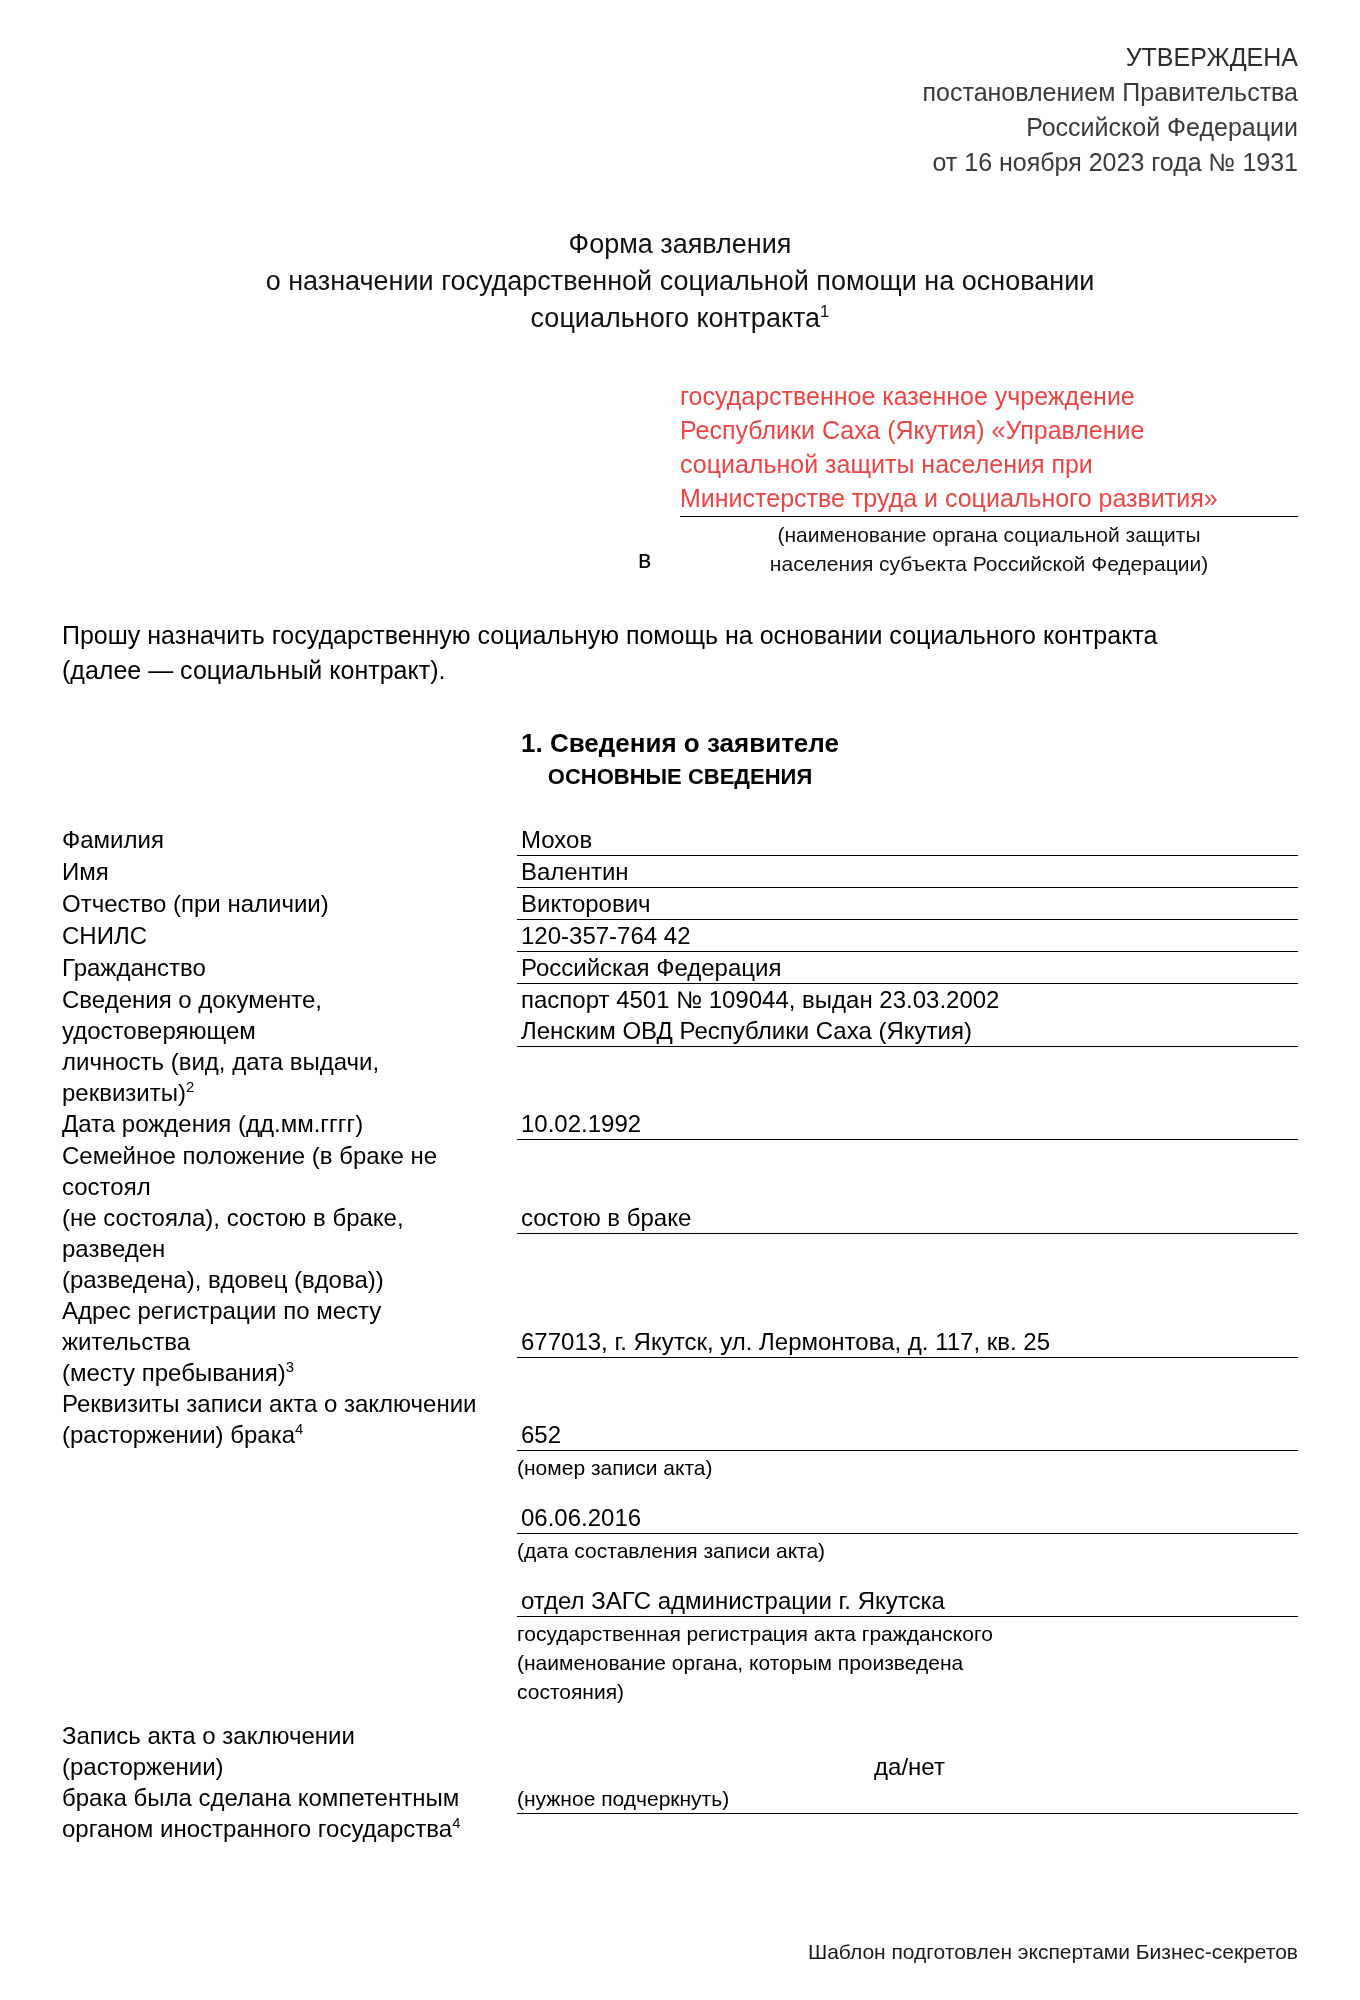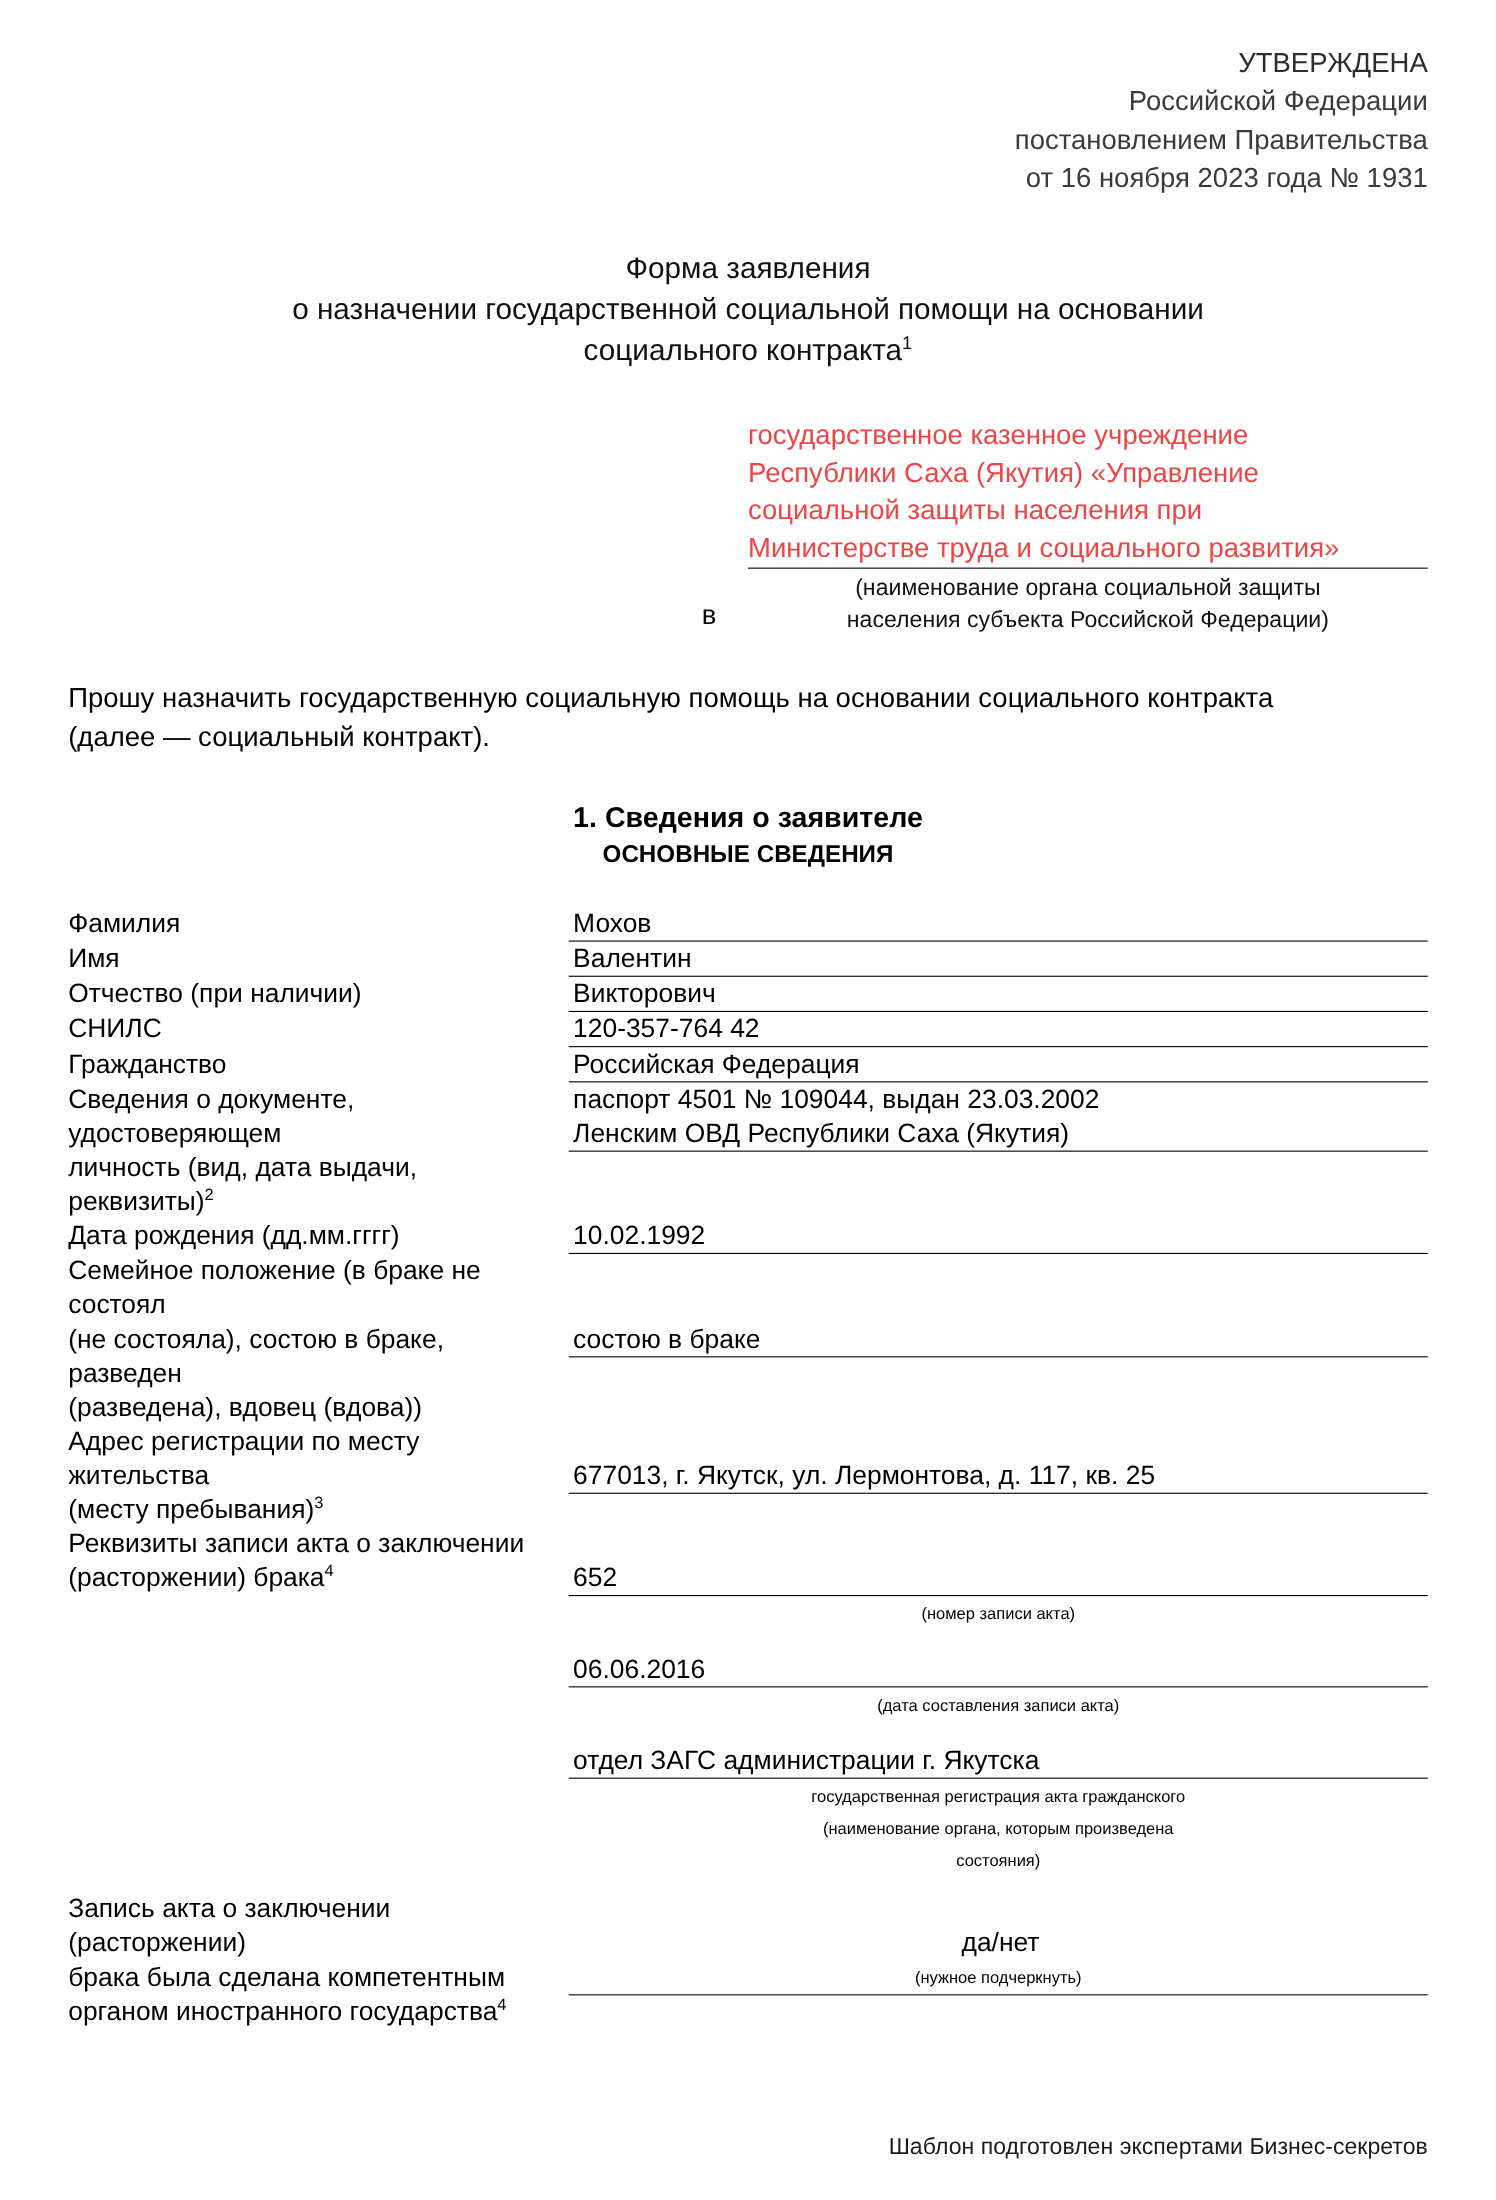--- a/index.html
+++ b/index.html
@@ -136,22 +136,22 @@
     min-height: 31px;
     white-space: nowrap;
   }
   .uline {
     border-bottom: 1.6px solid #000;
   }
   .blank {
     min-height: 31px;
   }
   .fcaption {
-    text-align: center;
-    font-size: 15px;
+    text-align: left;
+    font-size: 21px;
     line-height: 29px;
     padding-top: 2px;
   }
   .spacer-14 { height: 14px; }
   .spacer-20 { height: 20px; }
 
   .center-val {
     text-align: center;
   }
   .und {
@@ -169,22 +169,22 @@
     color: #1a1a1a;
   }
 </style>
 </head>
 <body>
 
 <div class="page">
 
   <div class="approval">
     <div class="strong">УТВЕРЖДЕНА</div>
+    <div>постановлением Правительства</div>
     <div>Российской Федерации</div>
-    <div>постановлением Правительства</div>
     <div>от 16 ноября 2023 года № 1931</div>
   </div>
 
   <div class="doc-title">
     <div>Форма заявления</div>
     <div>о назначении государственной социальной помощи на основании</div>
     <div><span>социального контракта</span><sup>1</sup></div>
   </div>
 
   <div class="addressee">

